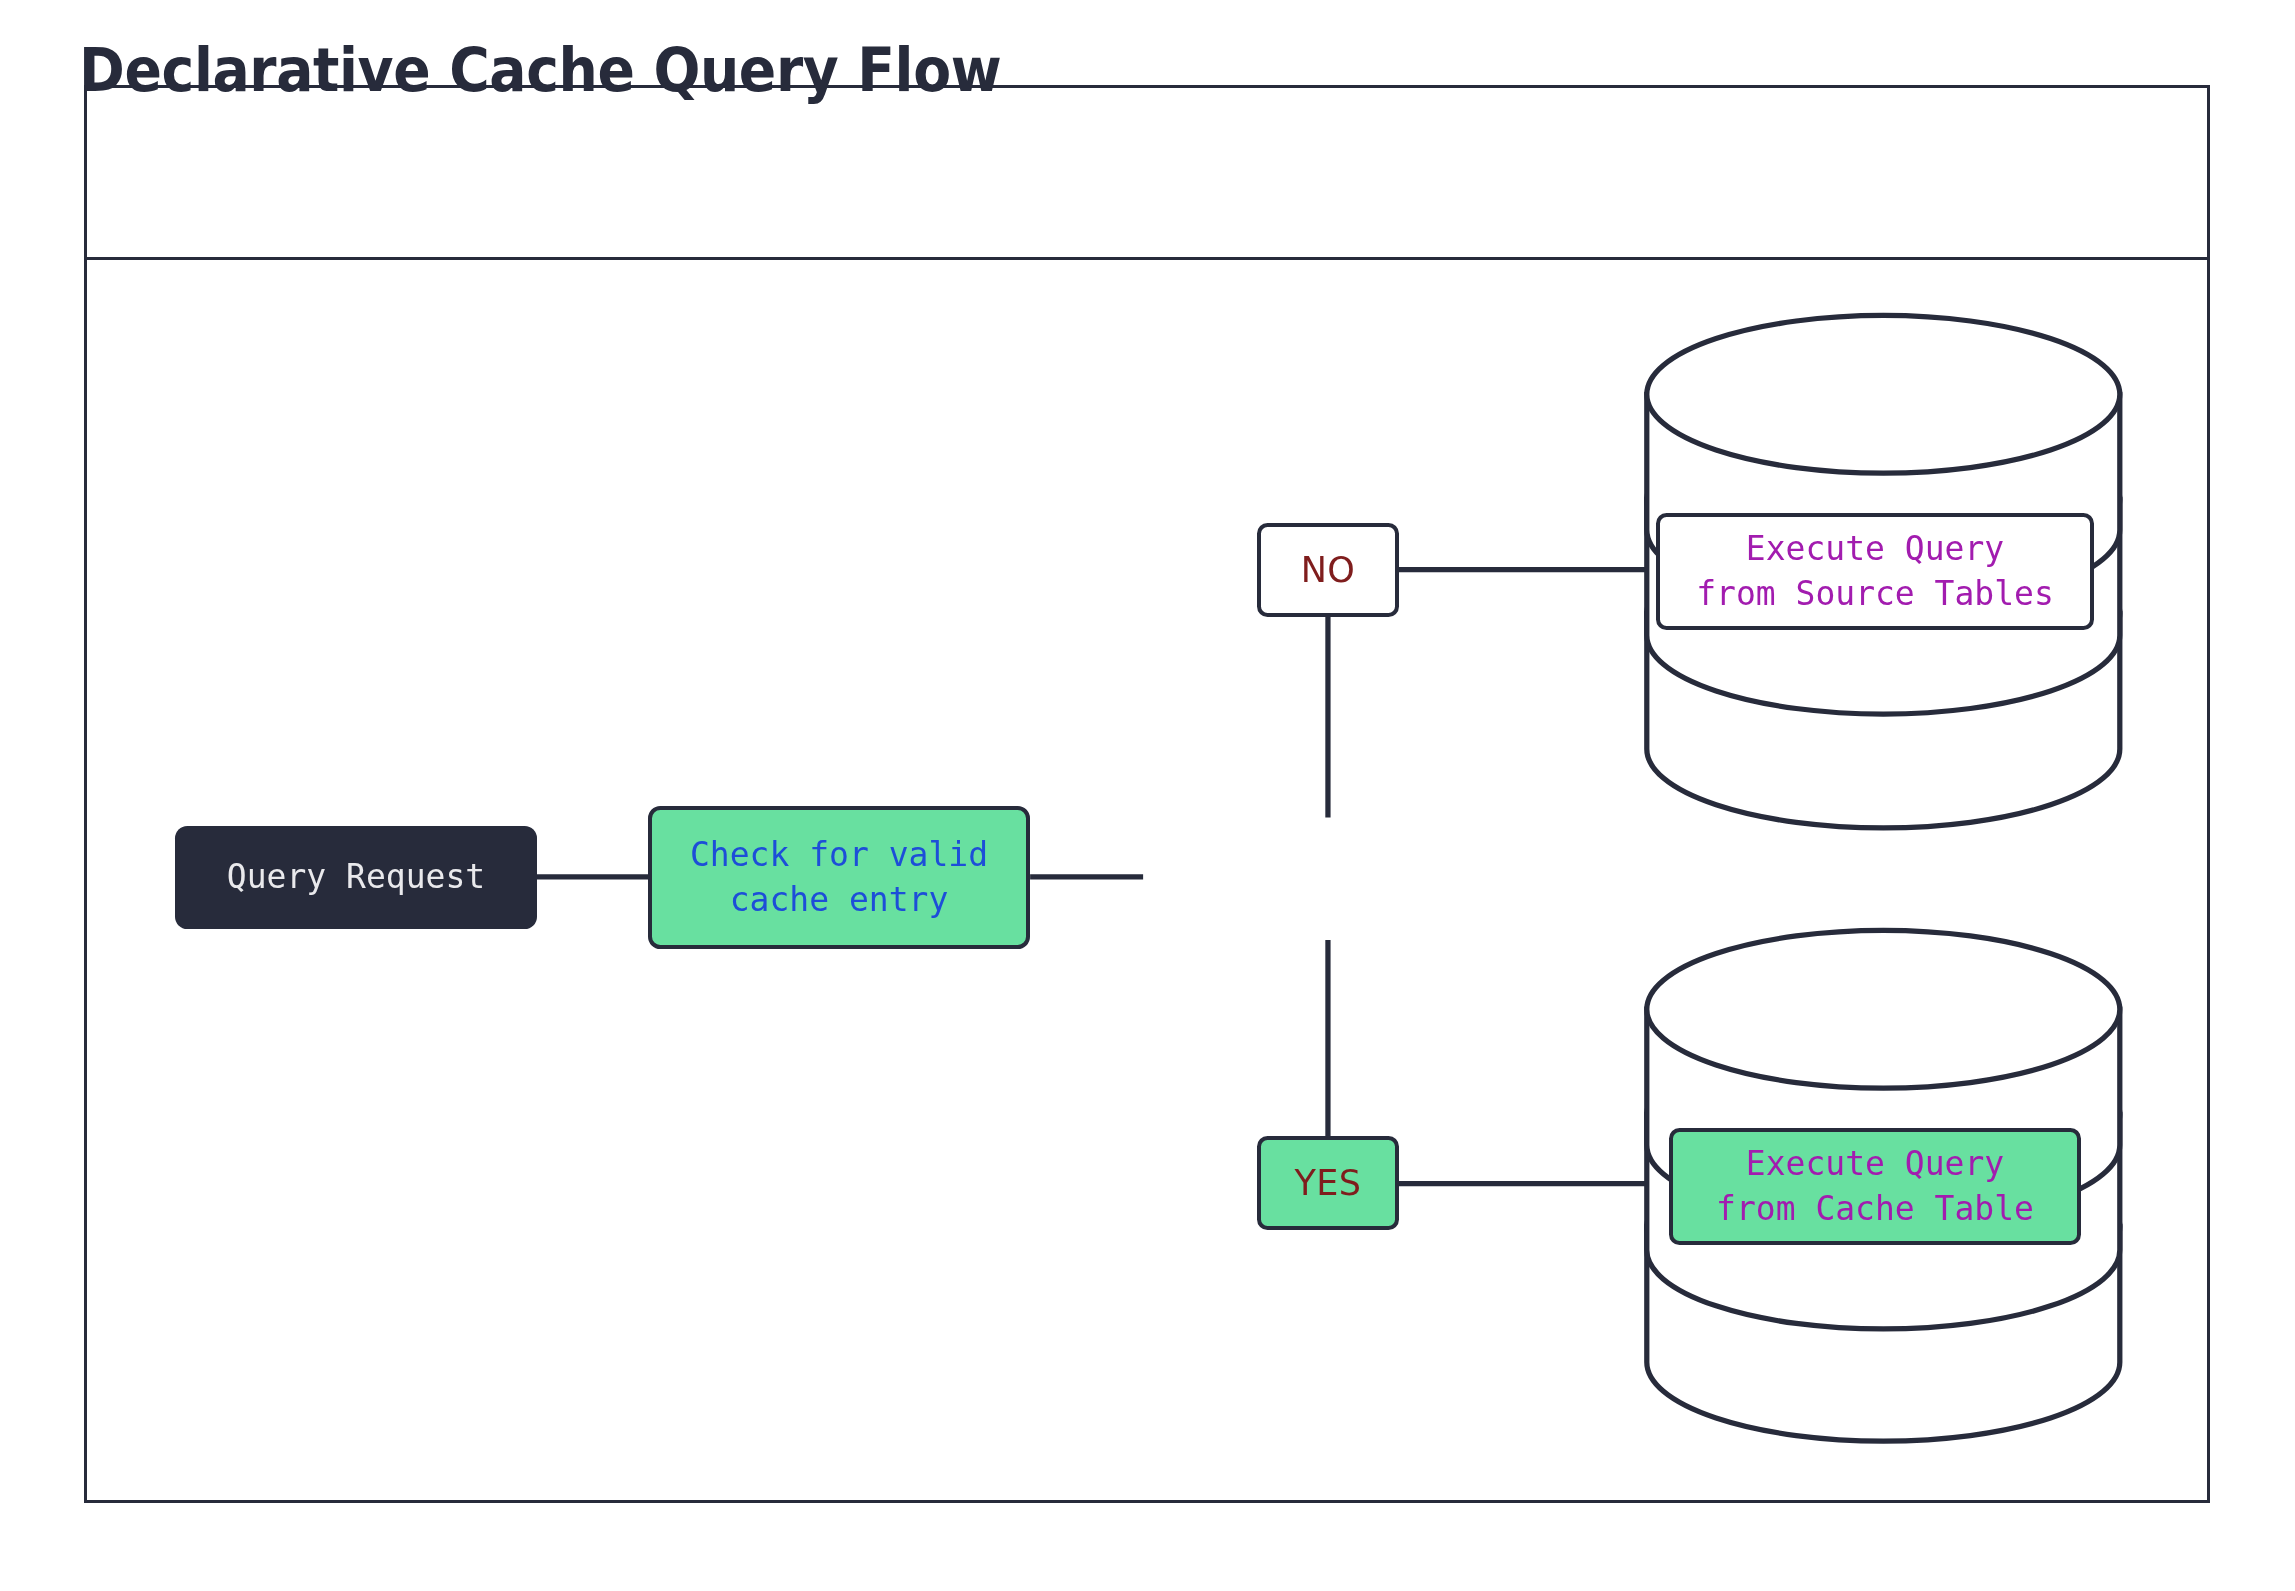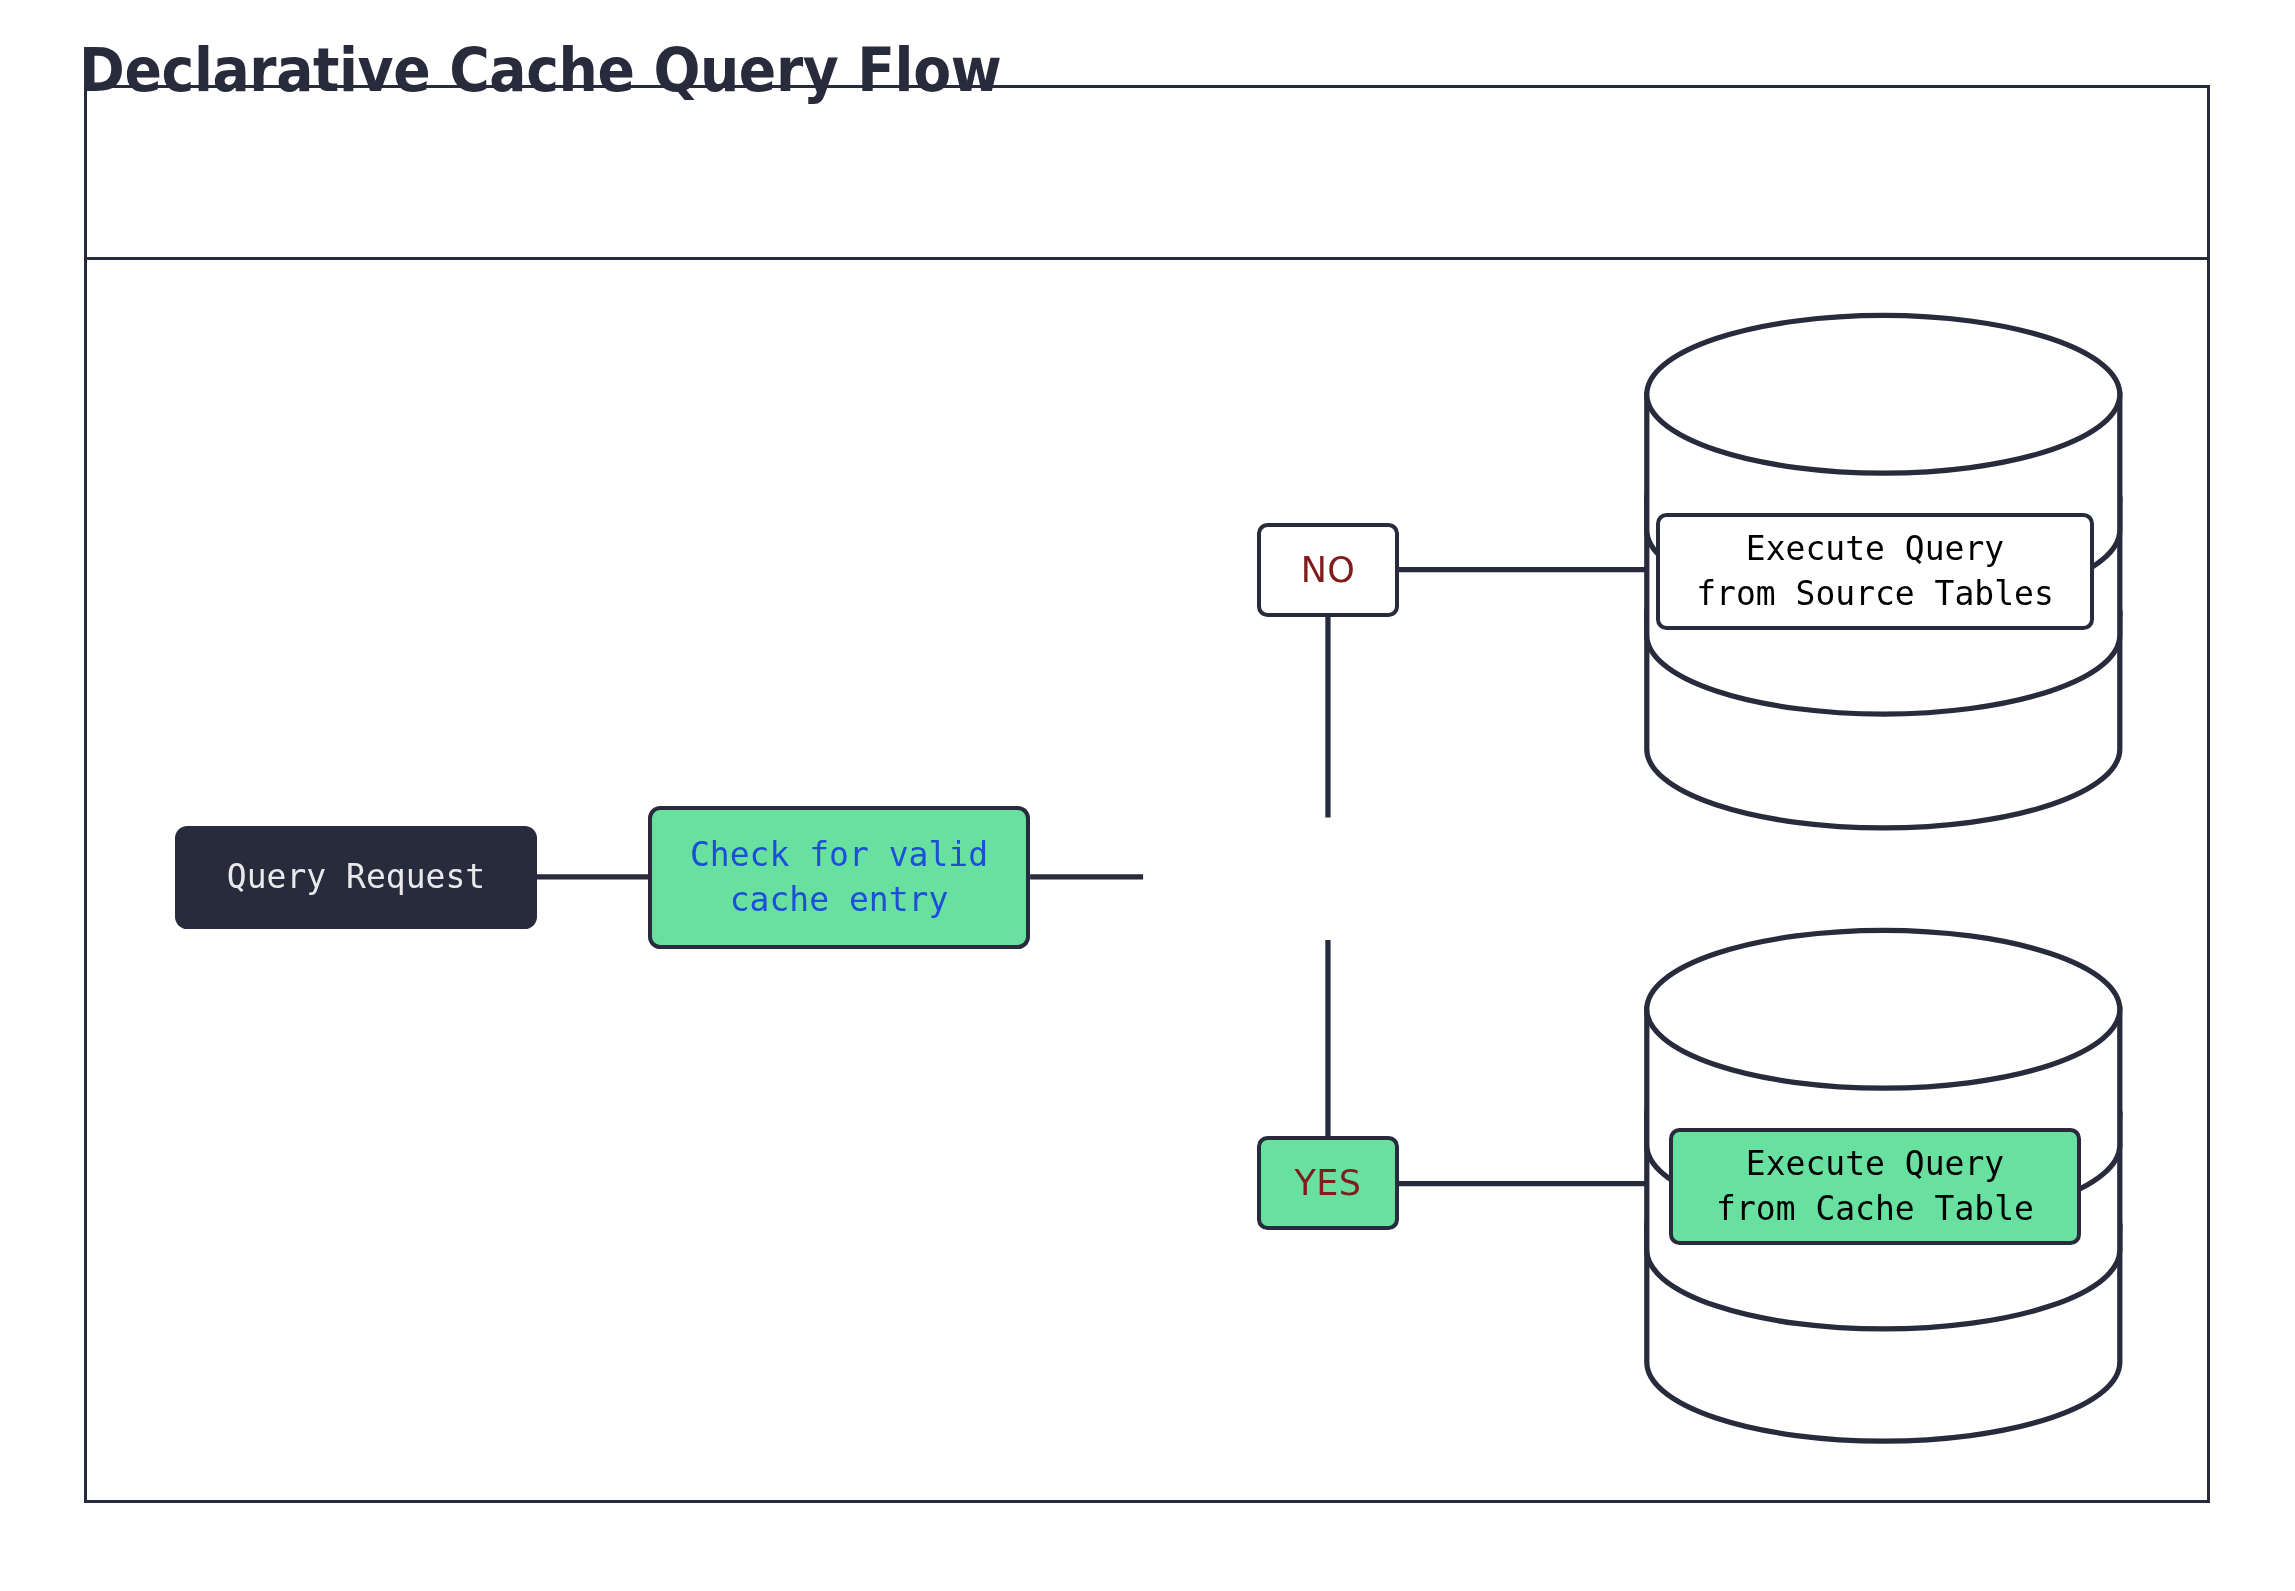--- a/index.html
+++ b/index.html
@@ -122,21 +122,21 @@
     display: flex;
     align-items: center;
     justify-content: center;
     text-align: center;
     font-family: "DejaVu Sans Mono", monospace;
     font-size: 33px;
     line-height: 1.35;
     white-space: pre-line;
     border: 4.4px solid #272b3b;
     border-radius: 10.5px;
-    color: #000000;
+    color: #a21caf;
   }
   #cyl-label-source { left: 1656px; top: 513px;  width: 438px; height: 117px; background: #ffffff; }
   #cyl-label-cache  { left: 1669px; top: 1128px; width: 412px; height: 117px; background: #68e0a0; }
 </style>
 </head>
 <body>
 
 <div id="canvas">
 
   <div class="frame">

